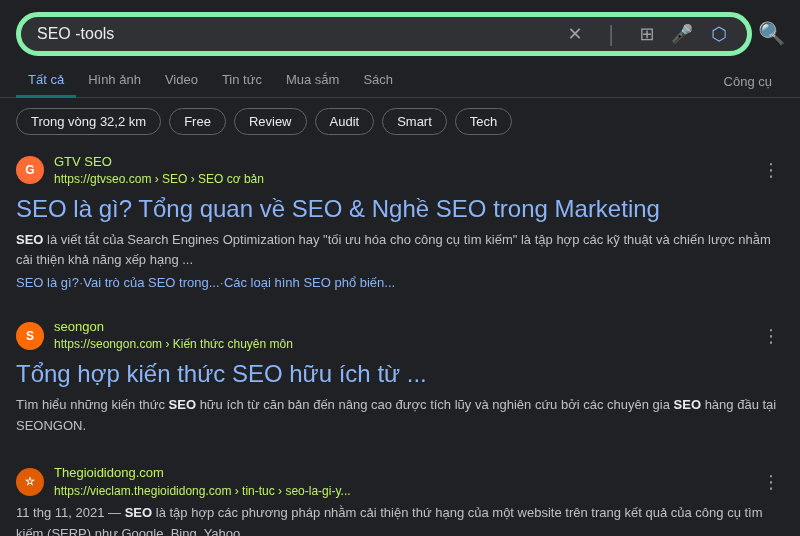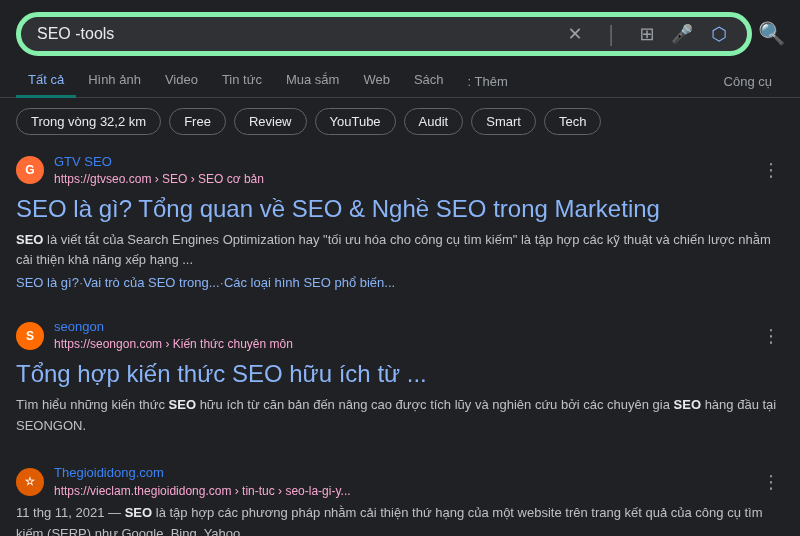--- a/index.html
+++ b/index.html
@@ -154,26 +154,26 @@
       color: white;
     }
     .favicon-thegioididong {
       background: #ff6900;
       color: white;
     }
     .site-info {
       flex: 1;
     }
     .site-name {
-      color: #3b82f6;
+      color: #bef264;
       font-size: 13px;
       line-height: 1.4;
     }
     .site-url {
-      color: #f9a8d4;
+      color: #bef264;
       font-size: 12px;
       line-height: 1.4;
     }
     .result-menu {
       color: #9aa0a6;
       font-size: 18px;
       cursor: pointer;
       padding: 4px;
     }
     .result-title {
@@ -227,33 +227,28 @@
   </div>
   <span class="icon-circle search-icon-btn" style="color:#9aa0a6;font-size:22px;">🔍</span>
 </div>
 
 <div class="nav-tabs">
   <div class="nav-tab active">Tất cả</div>
   <div class="nav-tab">Hình ảnh</div>
   <div class="nav-tab">Video</div>
   <div class="nav-tab">Tin tức</div>
   <div class="nav-tab">Mua sắm</div>
-  <div class="nav-tab">Web</div>
   <div class="nav-tab">Sách</div>
-  <div class="nav-tab-more">
-    <span>: Thêm</span>
-  </div>
   <div class="nav-tools">Công cụ</div>
 </div>
 
 <div class="filter-chips">
   <div class="chip">Trong vòng 32,2 km</div>
   <div class="chip">Free</div>
   <div class="chip">Review</div>
-  <div class="chip">YouTube</div>
   <div class="chip">Audit</div>
   <div class="chip">Smart</div>
   <div class="chip">Tech</div>
 </div>
 
 <div class="results-container">
 
   <div class="result-item">
     <div class="result-header">
       <div class="site-favicon favicon-gtv">G</div>

